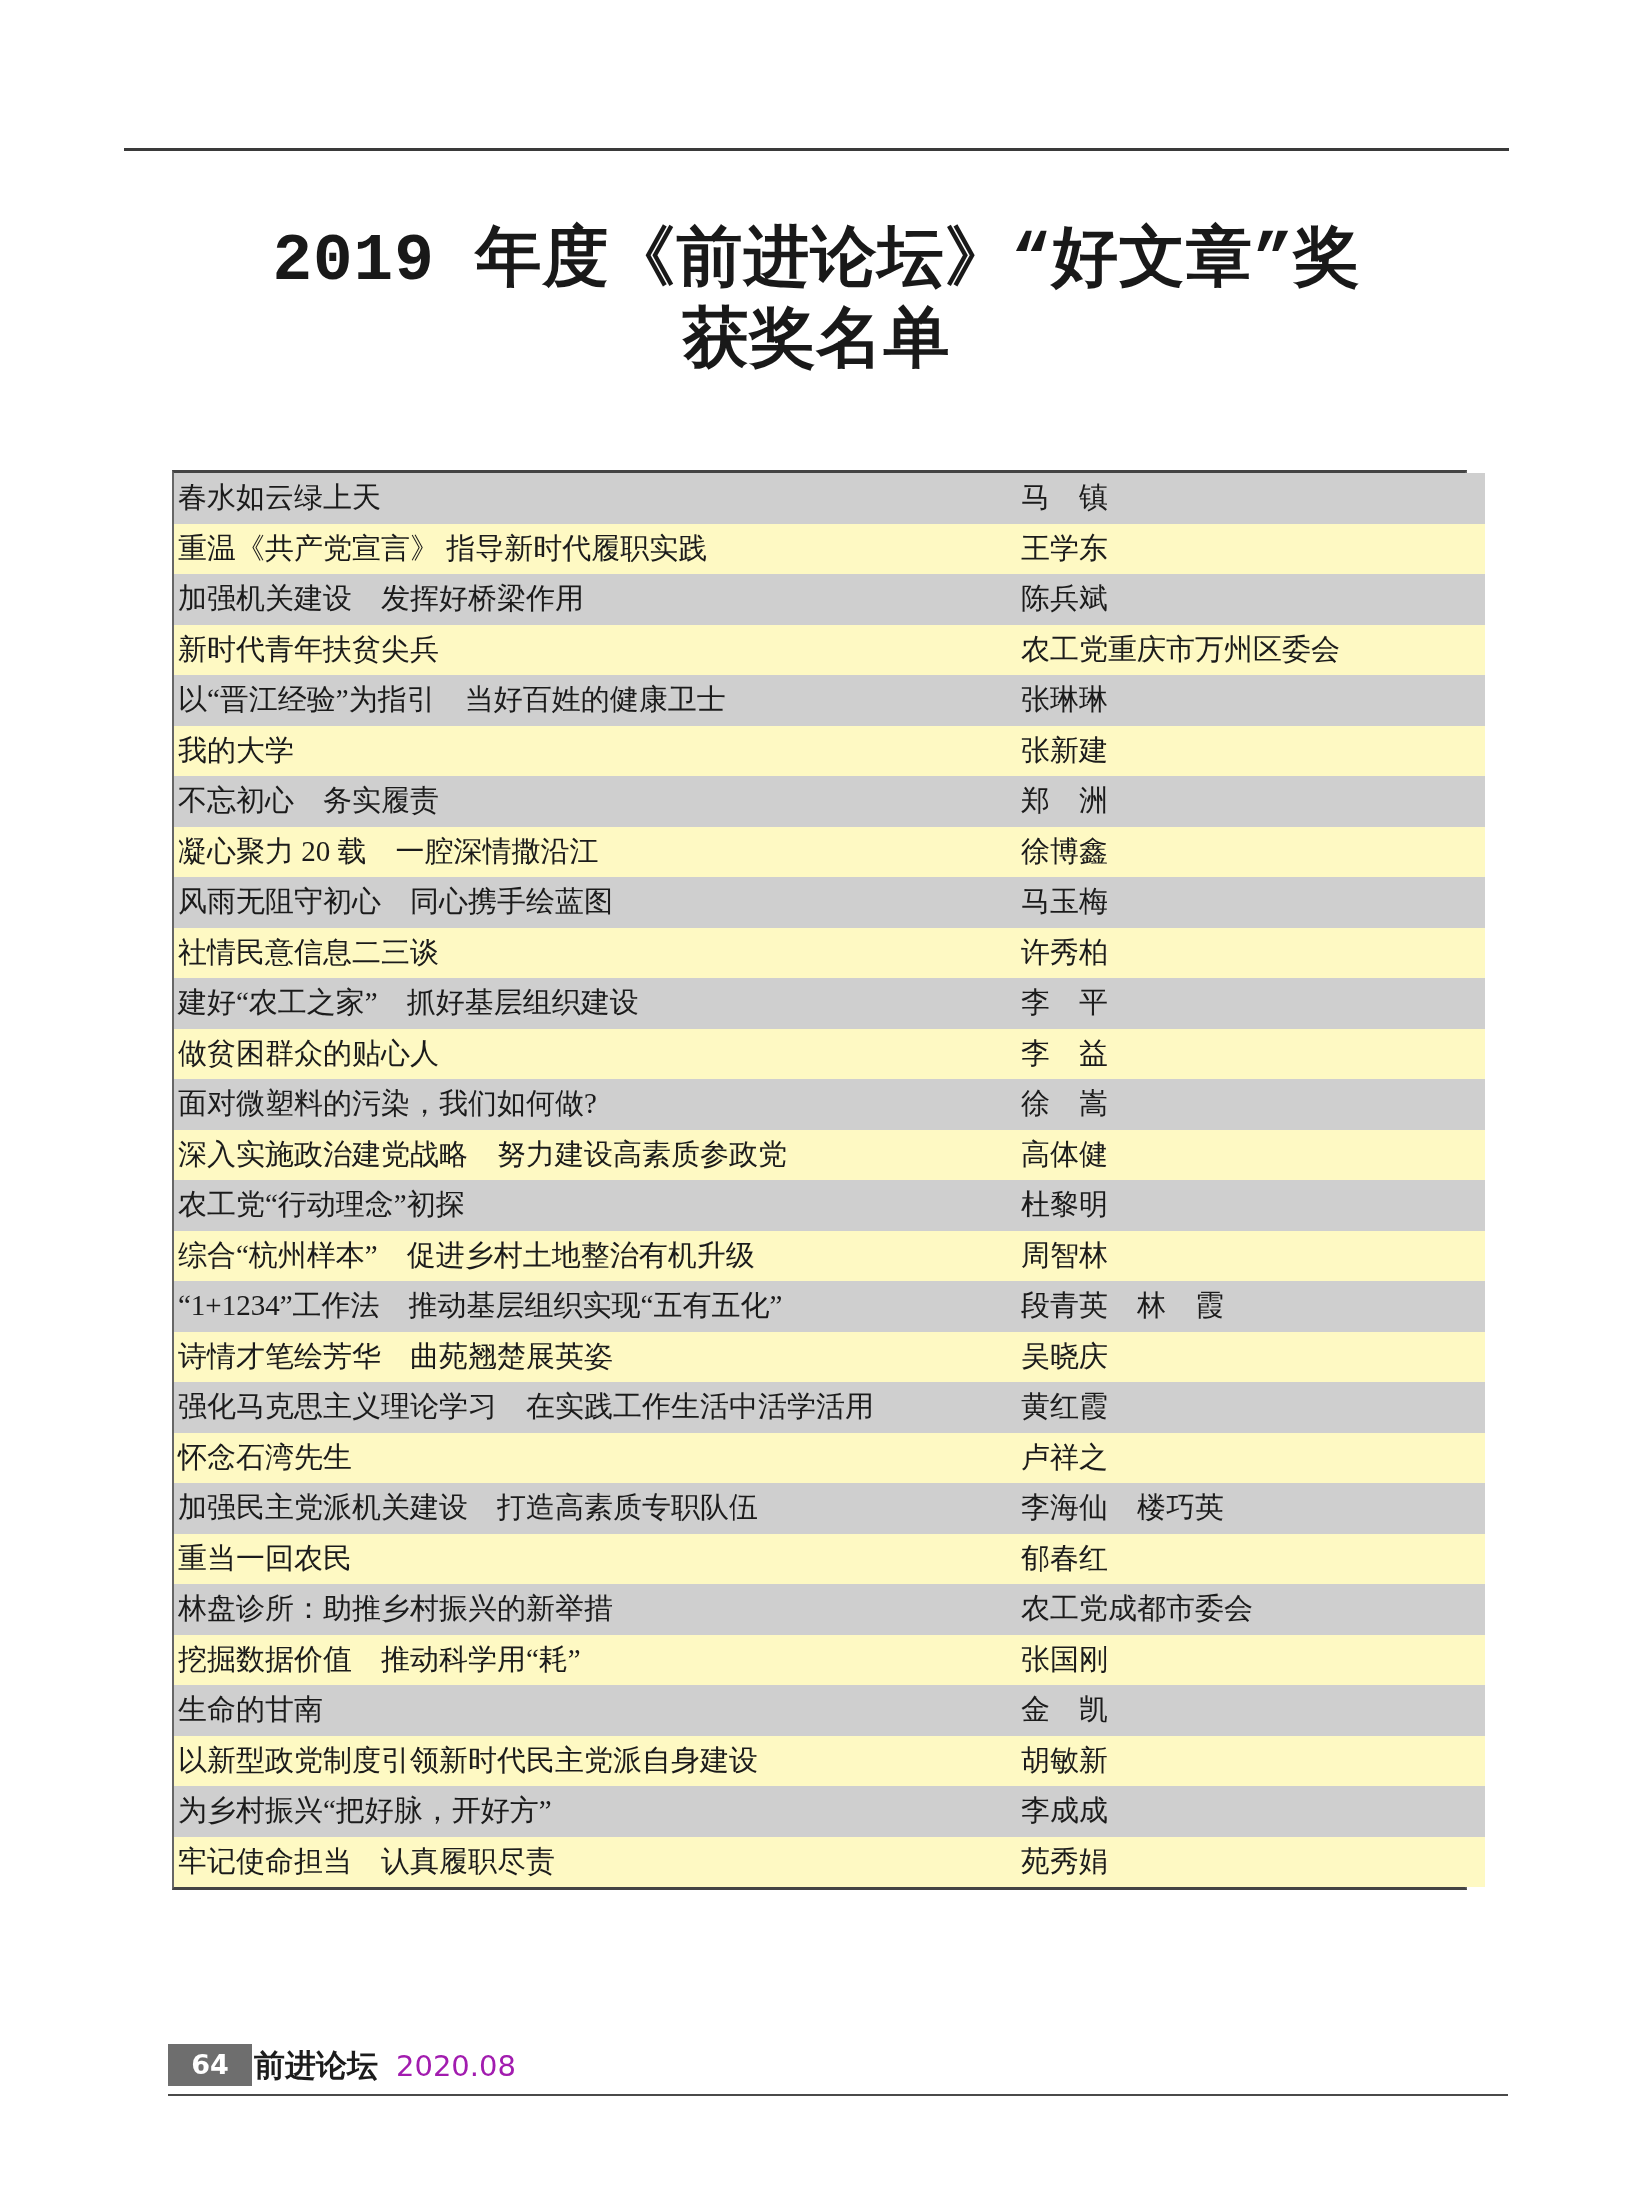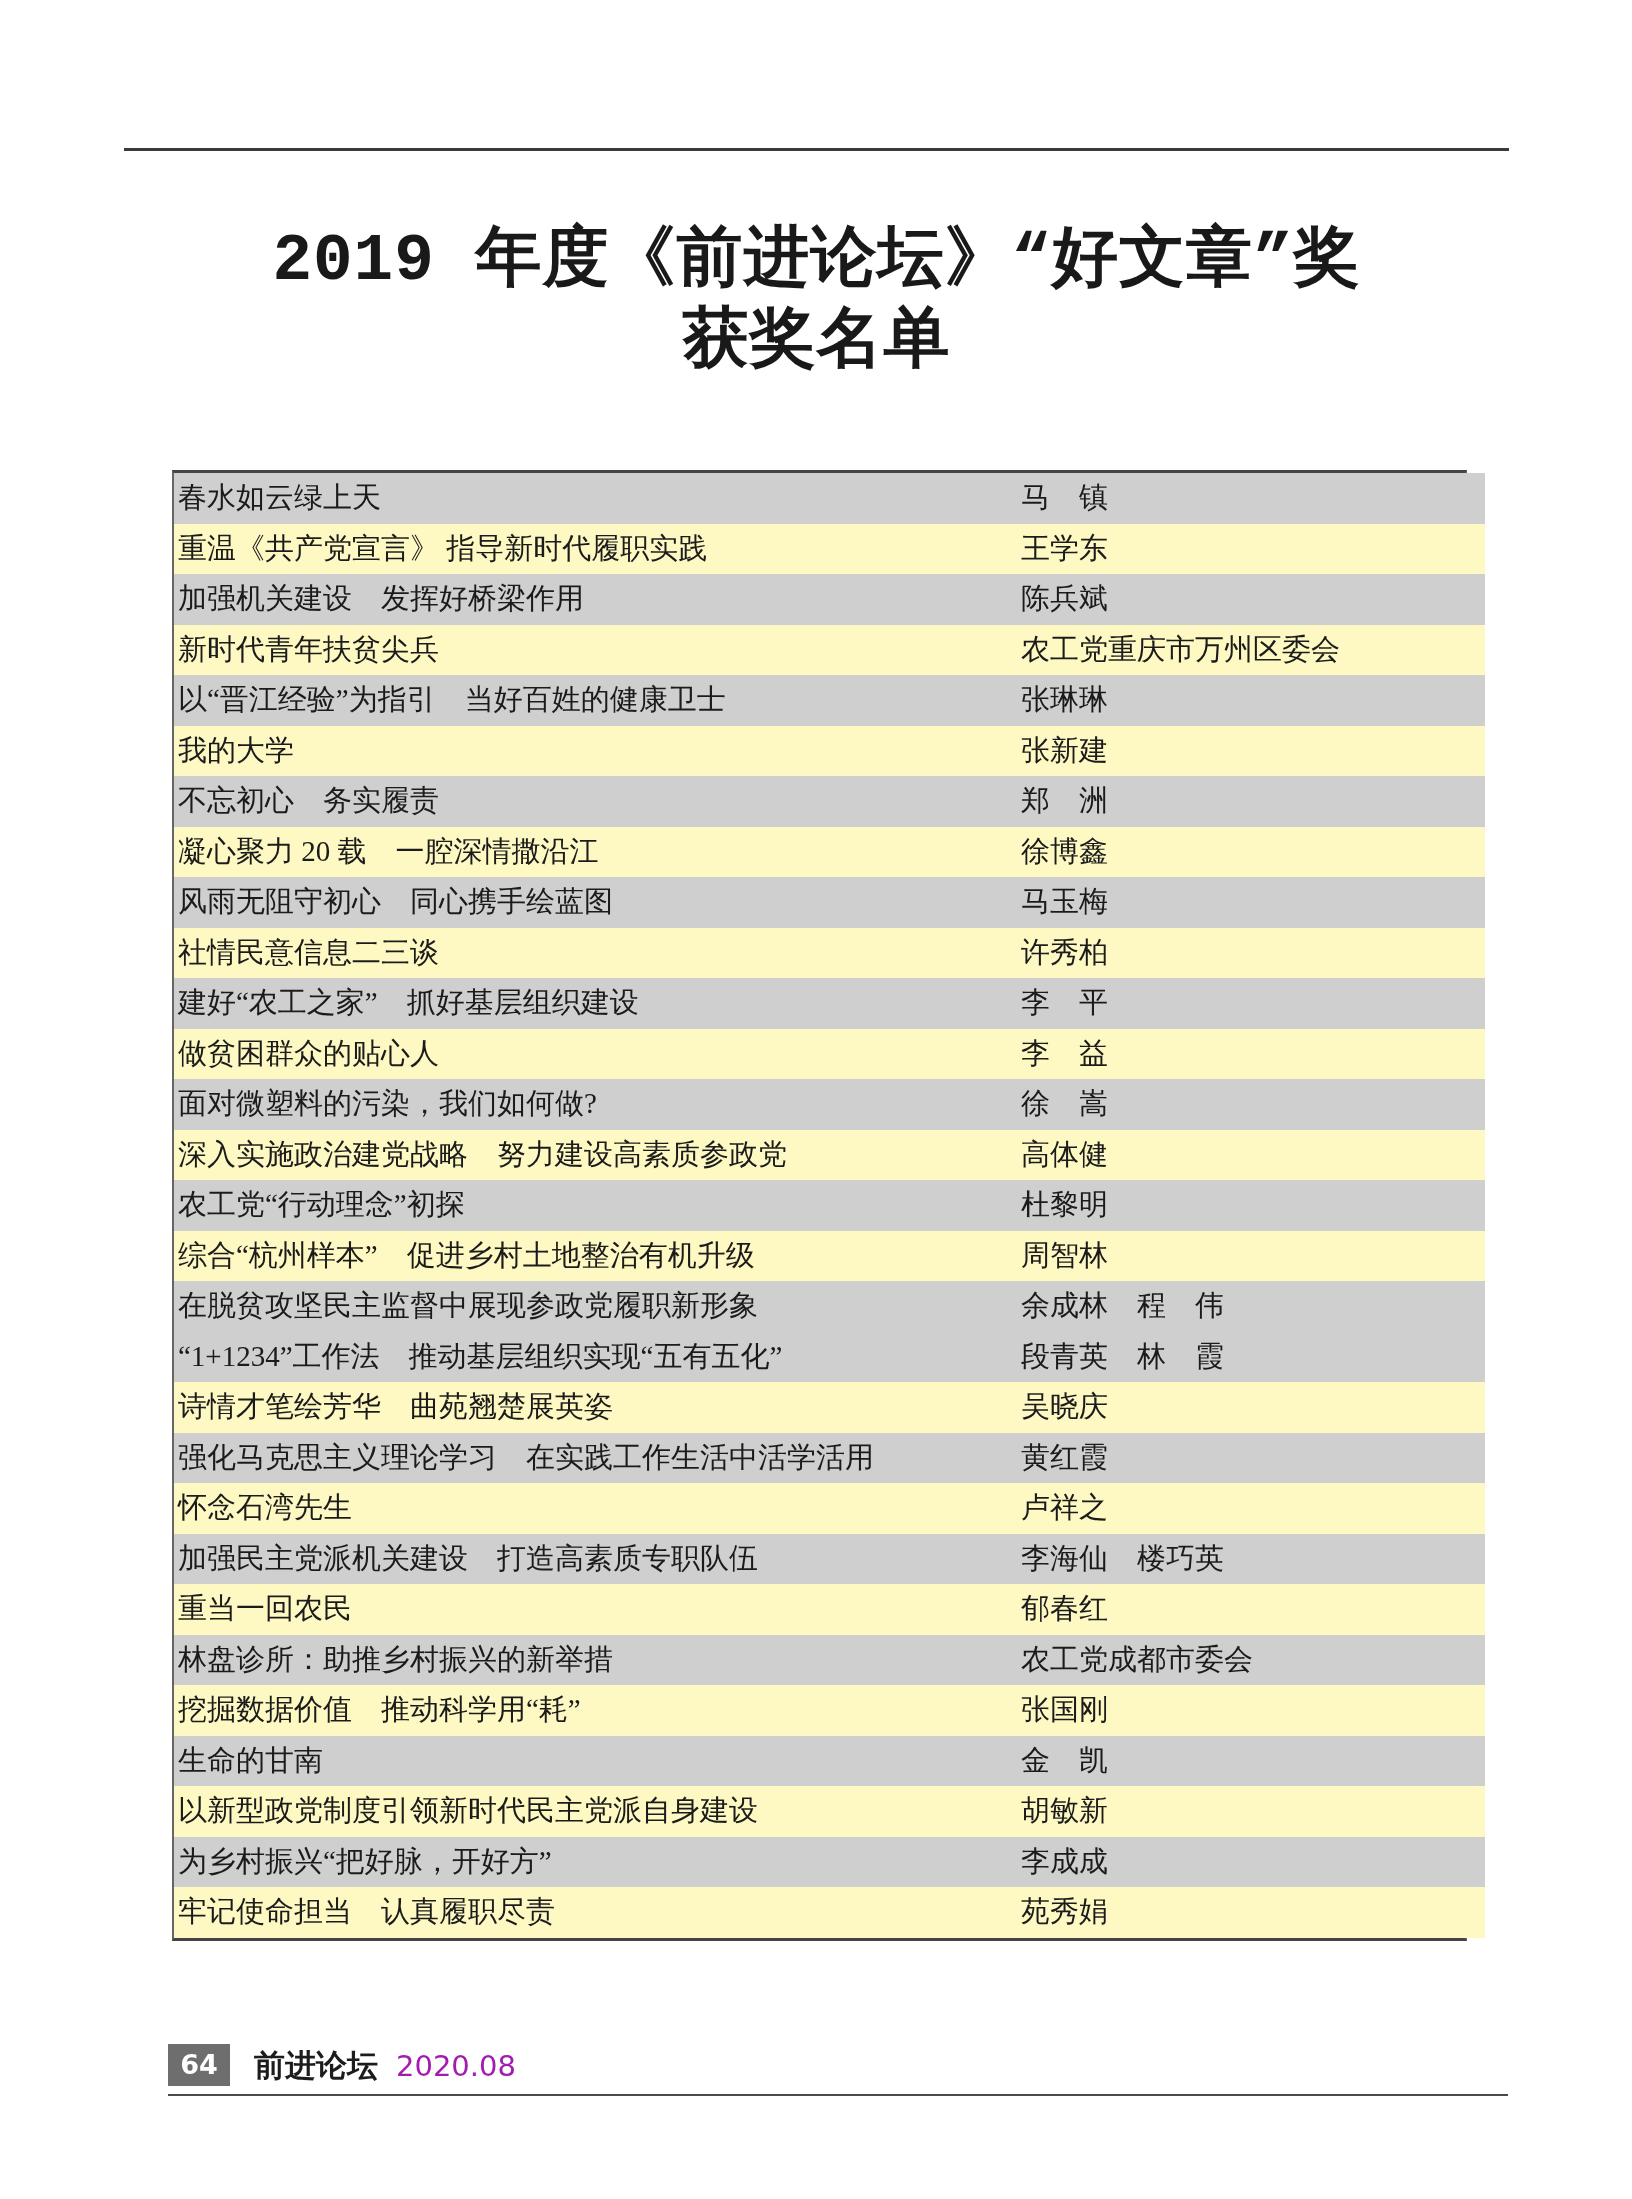--- a/index.html
+++ b/index.html
@@ -97,21 +97,21 @@
     left: 0;
     bottom: -6px;
     width: 1340px;
     height: 2px;
     background: #4a4a4a;
   }
   .page-badge {
     position: absolute;
     left: 0;
     top: 0;
-    width: 62px;
+    width: 84px;
     height: 42px;
     background: #6e6e6e;
     color: #ffffff;
     font-family: "DejaVu Sans", "Liberation Sans", sans-serif;
     font-weight: 700;
     font-size: 27px;
     line-height: 42px;
     text-align: center;
   }
   .footer-mag {
@@ -208,24 +208,20 @@
           </tr>
           <tr class="shade">
             <td class="c-title">农工党“行动理念”初探</td>
             <td class="c-author">杜黎明</td>
           </tr>
           <tr class="plain">
             <td class="c-title">综合“杭州样本”　促进乡村土地整治有机升级</td>
             <td class="c-author">周智林</td>
           </tr>
           <tr class="shade">
-            <td class="c-title">在脱贫攻坚民主监督中展现参政党履职新形象</td>
-            <td class="c-author">余成林　程　伟</td>
-          </tr>
-          <tr class="shade">
             <td class="c-title">“1+1234”工作法　推动基层组织实现“五有五化”</td>
             <td class="c-author">段青英　林　霞</td>
           </tr>
           <tr class="plain">
             <td class="c-title">诗情才笔绘芳华　曲苑翘楚展英姿</td>
             <td class="c-author">吴晓庆</td>
           </tr>
           <tr class="shade">
             <td class="c-title">强化马克思主义理论学习　在实践工作生活中活学活用</td>
             <td class="c-author">黄红霞</td>

